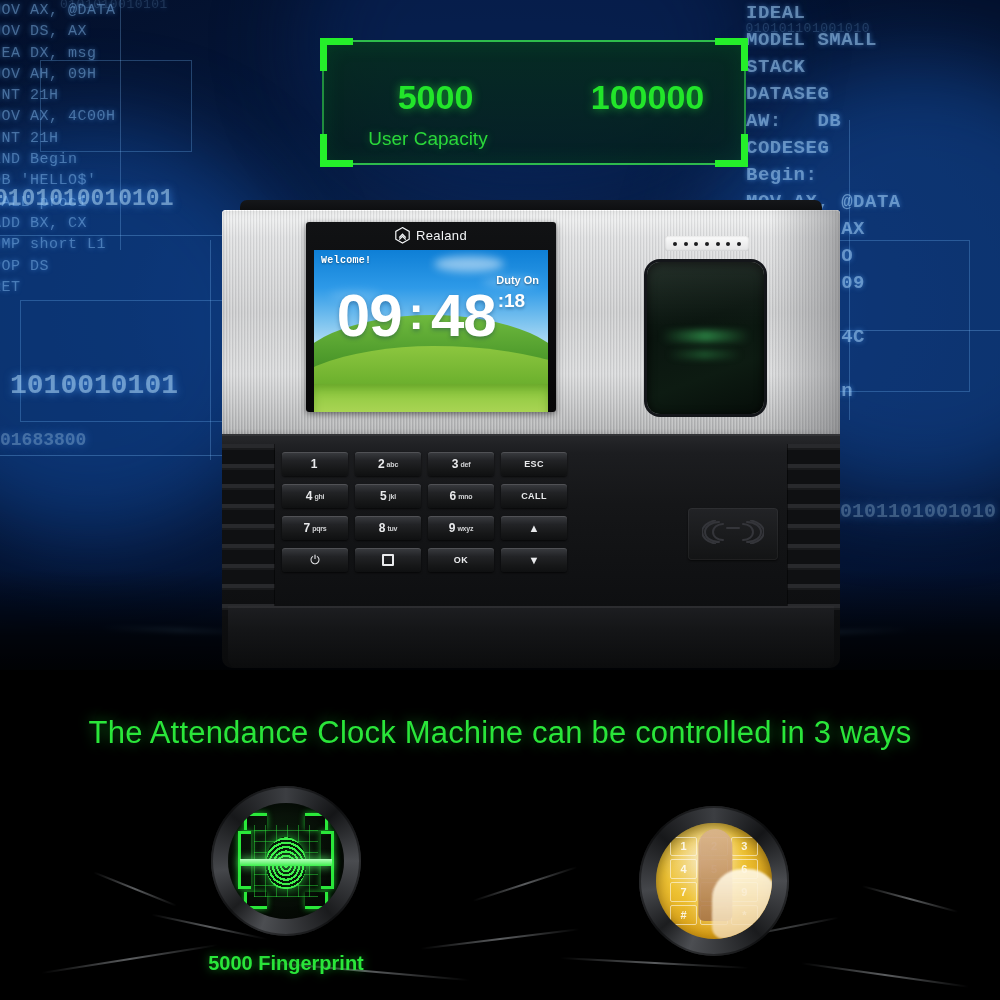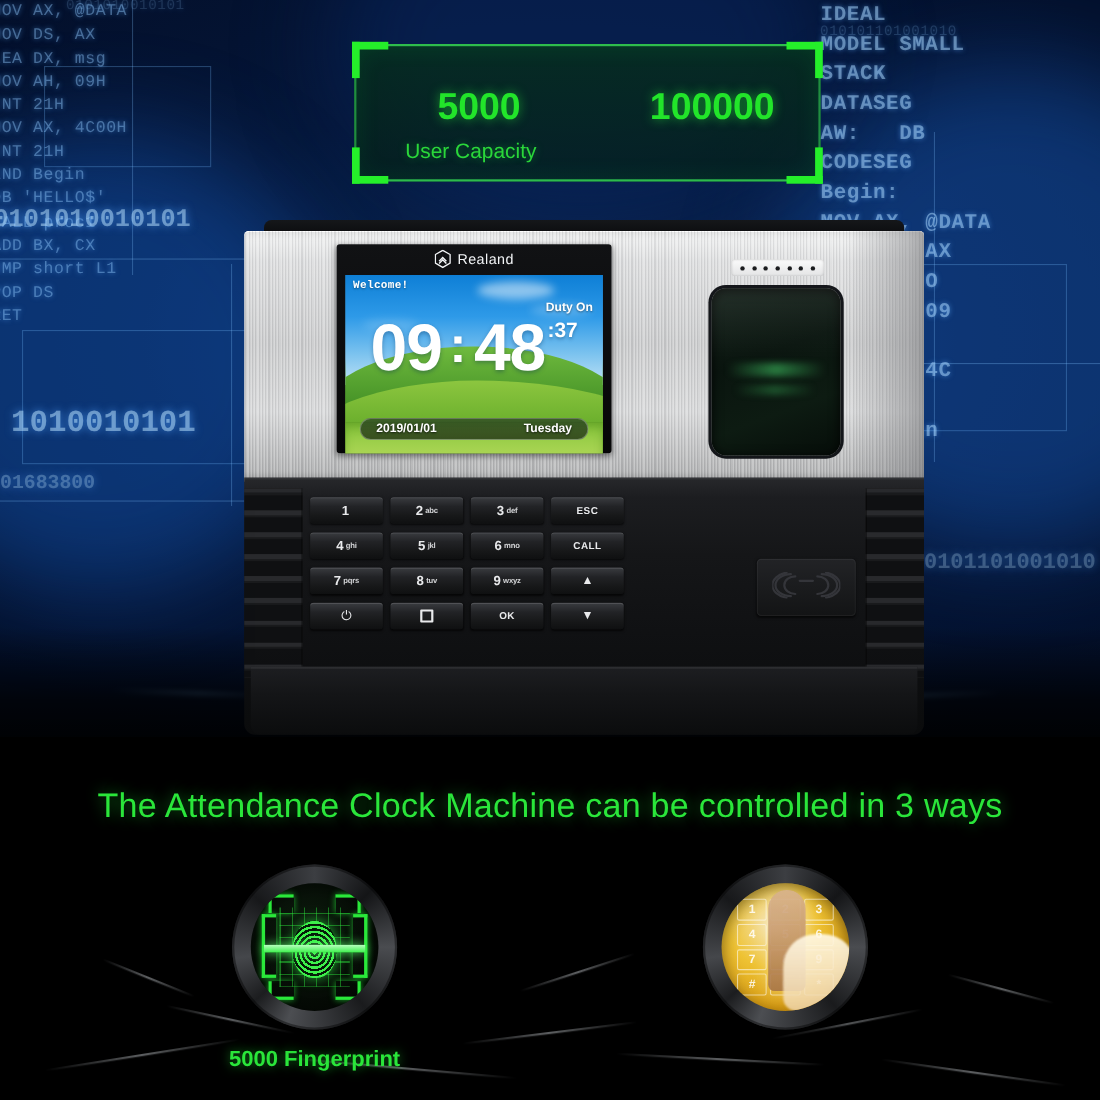--- a/index.html
+++ b/index.html
@@ -194,21 +194,21 @@
 
   
   .bottom{position:absolute;left:0;top:670px;width:1000px;height:330px;background:#000;overflow:hidden;}
   .shards{position:absolute;left:0;right:0;bottom:0;height:190px;overflow:hidden;opacity:.55;}
   .shard{position:absolute;background:linear-gradient(90deg,rgba(255,255,255,0),rgba(210,215,220,.8),rgba(255,255,255,0));height:2px;border-radius:2px;filter:blur(.3px);}
   .tagline{
     position:absolute;left:0;right:0;top:715px;text-align:center;
     font-size:31px;color:#2ae63a;letter-spacing:.2px;
     text-shadow:0 0 14px rgba(40,235,60,.5);
   }
-  .features{position:absolute;left:0;right:0;top:786px;display:flex;justify-content:space-around;padding:0 72px;box-sizing:border-box;}
+  .features{position:absolute;left:0;right:0;top:786px;display:flex;justify-content:space-around;padding:0 72px;box-sizing:border-box;align-items:center;}
   .feature{width:180px;text-align:center;}
   .ring{
     width:150px;height:150px;border-radius:50%;margin:0 auto;position:relative;
     background:
       conic-gradient(from 200deg,#4c4e52 0deg,#1c1d1f 28deg,#45474b 62deg,#17181a 110deg,#3c3e42 160deg,#141517 205deg,#4a4c50 250deg,#1a1b1d 300deg,#4c4e52 360deg);
     box-shadow:0 6px 22px rgba(0,0,0,.85), inset 0 0 0 2px rgba(0,0,0,.4);
   }
   .ring:after{
     content:"";position:absolute;inset:3px;border-radius:50%;
     background:repeating-conic-gradient(from 0deg,rgba(255,255,255,.07) 0 1.4deg,rgba(0,0,0,.22) 1.4deg 2.8deg);
@@ -366,27 +366,23 @@
         <div class="hill hill-b"></div>
         <div class="grass"></div>
 
         <div class="scr-welcome">Welcome!</div>
         <div class="scr-duty">Duty On</div>
 
         <div class="scr-clock">
           <span class="cl-hh">09</span>
           <span class="cl-sep">:</span>
           <span class="cl-mm">48</span>
-          <span class="cl-ss">:<span>37</span></span>
+          <span class="cl-ss">:<span>18</span></span>
         </div>
 
-        <div class="scr-datebar">
-          <span class="scr-date">2019/01/01</span>
-          <span class="scr-day">Tuesday</span>
-        </div>
       </div>
     </div>
 
     <div class="led-strip">
       <span class="led-dot"></span>
       <span class="led-dot"></span>
       <span class="led-dot"></span>
       <span class="led-dot"></span>
       <span class="led-dot"></span>
       <span class="led-dot"></span>

